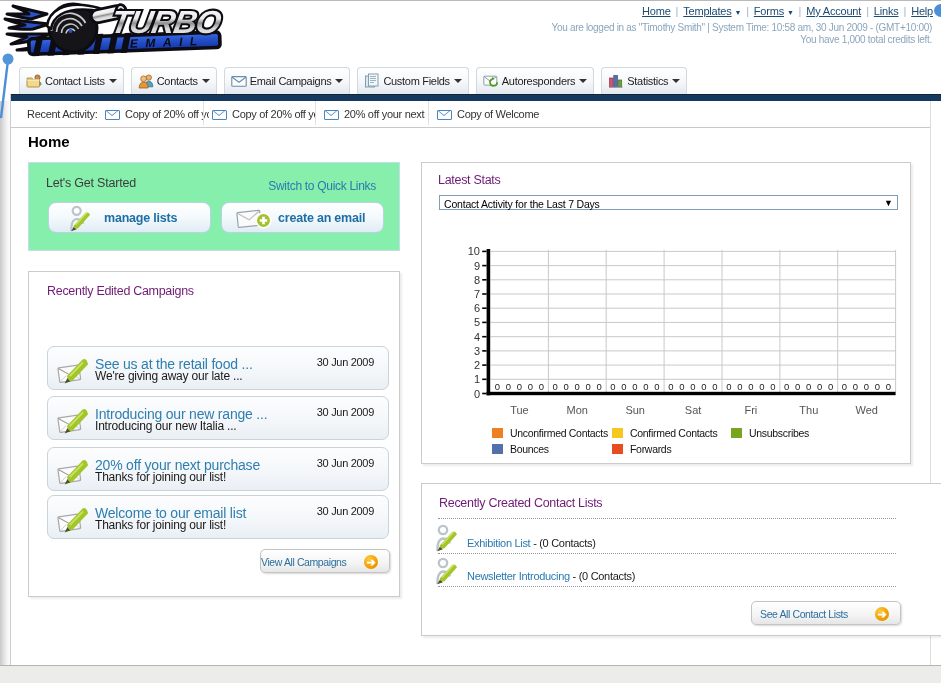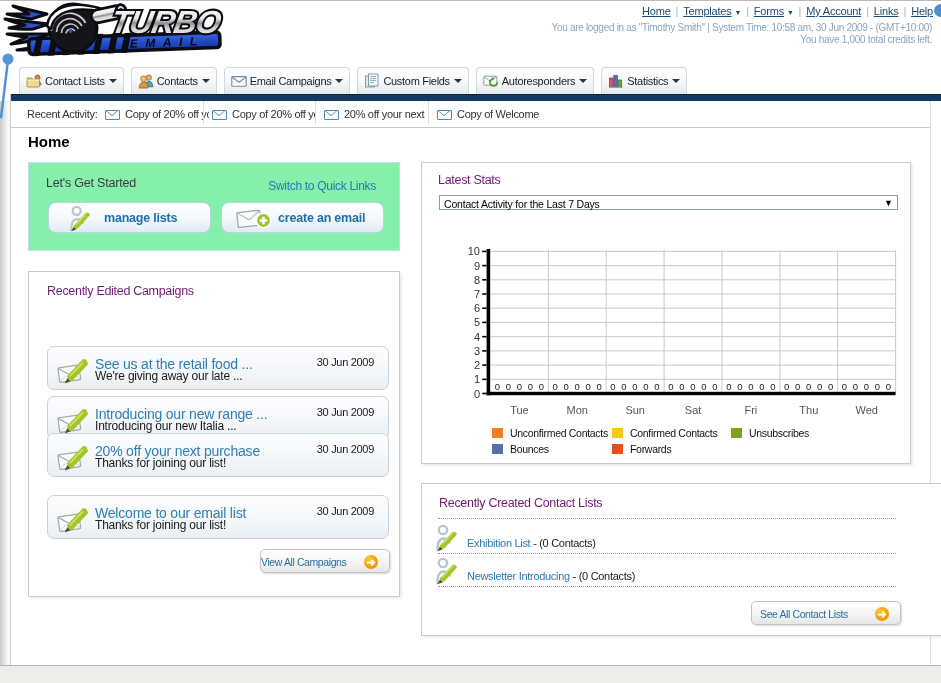--- a/index.html
+++ b/index.html
@@ -291,21 +291,21 @@
               <path d="M3.5,24 L11,18.5 M25.5,24 L18,18.5" fill="none" stroke="#c8cdd2" stroke-width="1"></path>
             </g>
             <path d="M12.5,21.5 L9.5,27.5 L16,25.2 Z" fill="#4e4e32"></path>
             <path d="M12,19.3 L29,1.3 Q33,-1 35,6.7 L18,24.7 Q13.5,26 12,19.3 Z" fill="#a2c62a"></path>
             <path d="M15,19.5 L29.5,4.5" stroke="#c9e164" stroke-width="2.2" fill="none"></path>
           </svg></span>
       <span class="ctitle">Introducing our new range ...</span>
       <span class="csub">Introducing our new Italia ...</span>
       <span class="cdate">30 Jun 2009</span>
     </div>
-    <div class="citem" style="top:161px;">
+    <div class="citem" style="top:175px;">
       <span class="cicon"><svg width="33" height="27" viewBox="0 0 36 29">
             <g transform="rotate(-8 14 17)">
               <rect x="3" y="9" width="23" height="16" rx="1" fill="#fcfcfc" stroke="#a8a8a8" stroke-width="1.3"></rect>
               <path d="M3.5,9.8 L14.5,18 L25.5,9.8" fill="none" stroke="#9a9a9a" stroke-width="1.2"></path>
               <path d="M3.5,24 L11,18.5 M25.5,24 L18,18.5" fill="none" stroke="#c8cdd2" stroke-width="1"></path>
             </g>
             <path d="M12.5,21.5 L9.5,27.5 L16,25.2 Z" fill="#4e4e32"></path>
             <path d="M12,19.3 L29,1.3 Q33,-1 35,6.7 L18,24.7 Q13.5,26 12,19.3 Z" fill="#a2c62a"></path>
             <path d="M15,19.5 L29.5,4.5" stroke="#c9e164" stroke-width="2.2" fill="none"></path>
           </svg></span>

